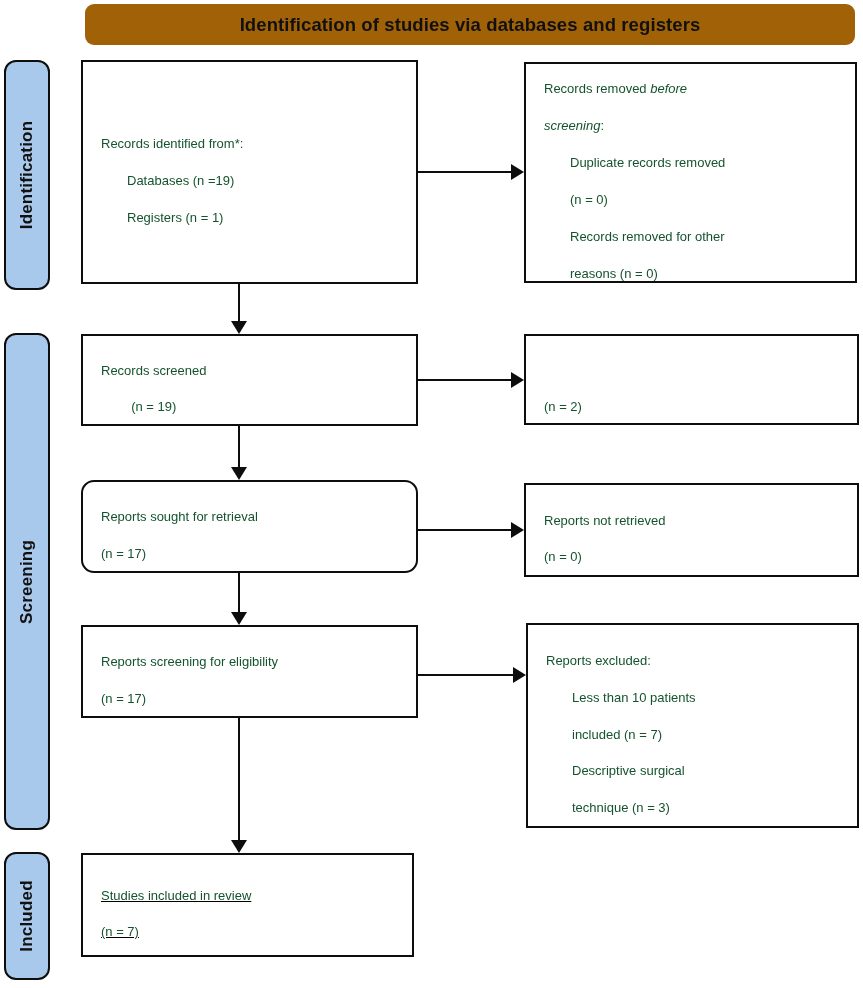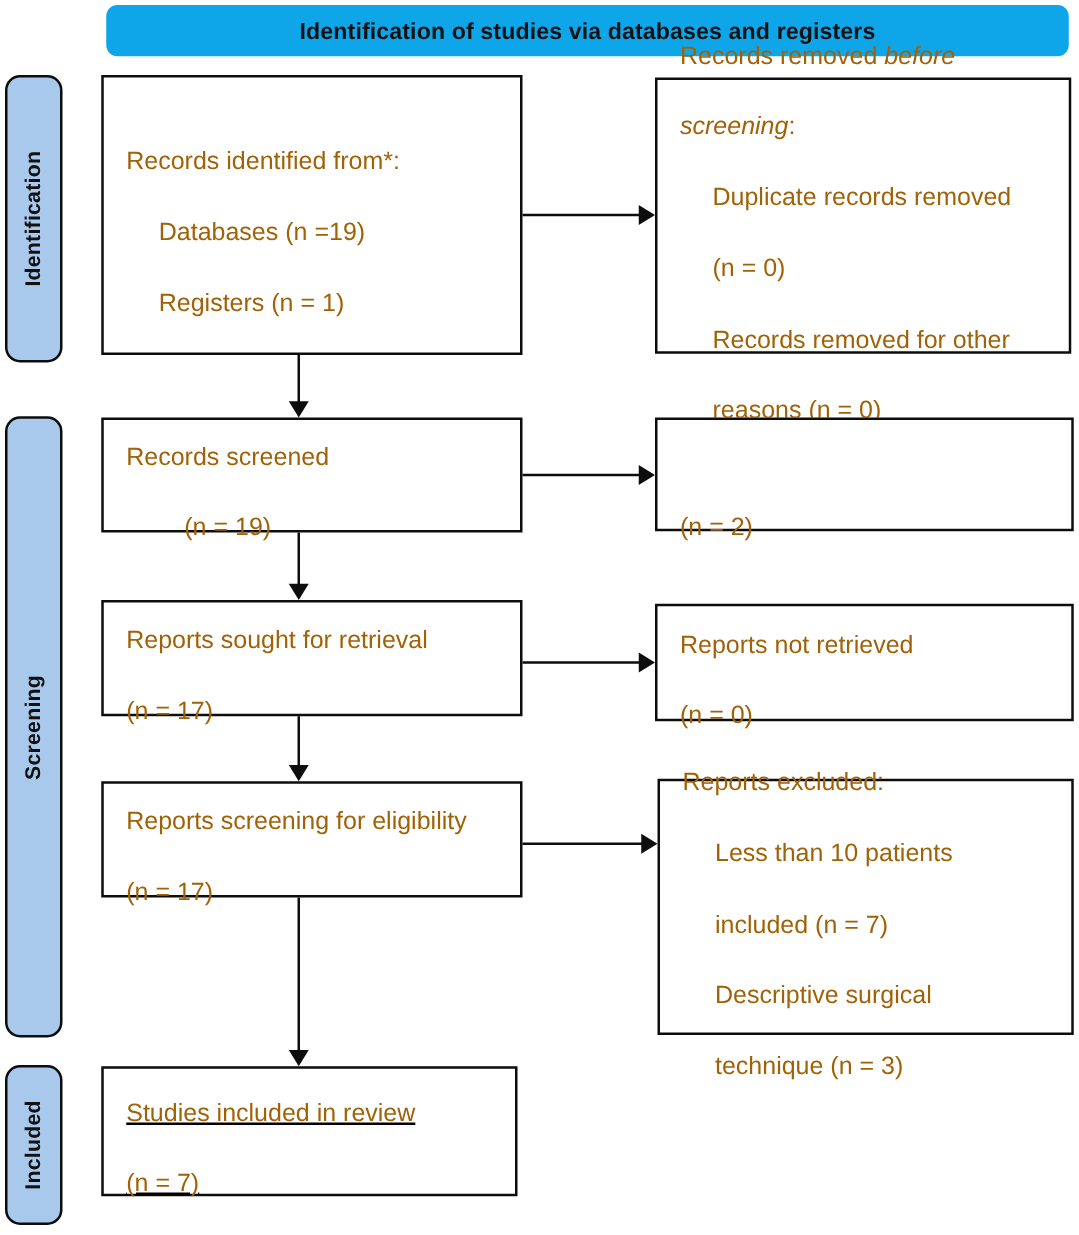--- a/index.html
+++ b/index.html
@@ -19,21 +19,21 @@
     overflow: hidden;
   }
 
   
   .header-banner {
     position: absolute;
     left: 85px;
     top: 4px;
     width: 770px;
     height: 41px;
-    background: #0ea5e9;
+    background: #a16207;
     border-radius: 9px;
     display: flex;
     align-items: center;
     justify-content: center;
     box-sizing: border-box;
   }
   .header-banner-label {
     font-size: 18.5px;
     font-weight: bold;
     color: #111111;
@@ -69,33 +69,33 @@
   
   .flow-box {
     position: absolute;
     background: #ffffff;
     border: 2.5px solid #0d0d0d;
     box-sizing: border-box;
     display: flex;
     align-items: center;
   }
   .flow-box-text {
-    font-size: 20px;
+    font-size: 13px;
     line-height: 1.42;
-    color: #a16207;
+    color: #14532d;
     padding: 0 0 0 18px;
     white-space: pre-line;
   }
   .flow-box-text .indent { padding-left: 26px; display: inline-block; }
   .flow-box-text i { font-style: italic; }
 
   
   #box-identified { left: 81px;  top: 60px;  width: 337px; height: 224px; }
   #box-screened   { left: 81px;  top: 334px; width: 337px; height: 92px; text-align: center;  }
-  #box-sought     { left: 81px;  top: 480px; width: 337px; height: 93px;  }
+  #box-sought     { left: 81px;  top: 480px; width: 337px; height: 93px; border-radius: 13px;  }
   #box-assessed   { left: 81px;  top: 625px; width: 337px; height: 93px;  }
   #box-included   { left: 81px;  top: 853px; width: 333px; height: 104px; text-decoration: underline; }
 
   
   #box-removed-before  { left: 524px; top: 62px;  width: 333px; height: 221px; }
   #box-excluded-irrel  { left: 524px; top: 334px; width: 335px; height: 91px;  }
   #box-not-retrieved   { left: 524px; top: 483px; width: 335px; height: 94px; align-items: center;  }
   #box-reports-excluded{ left: 526px; top: 623px; width: 333px; height: 205px; align-items: center; }
 
   

